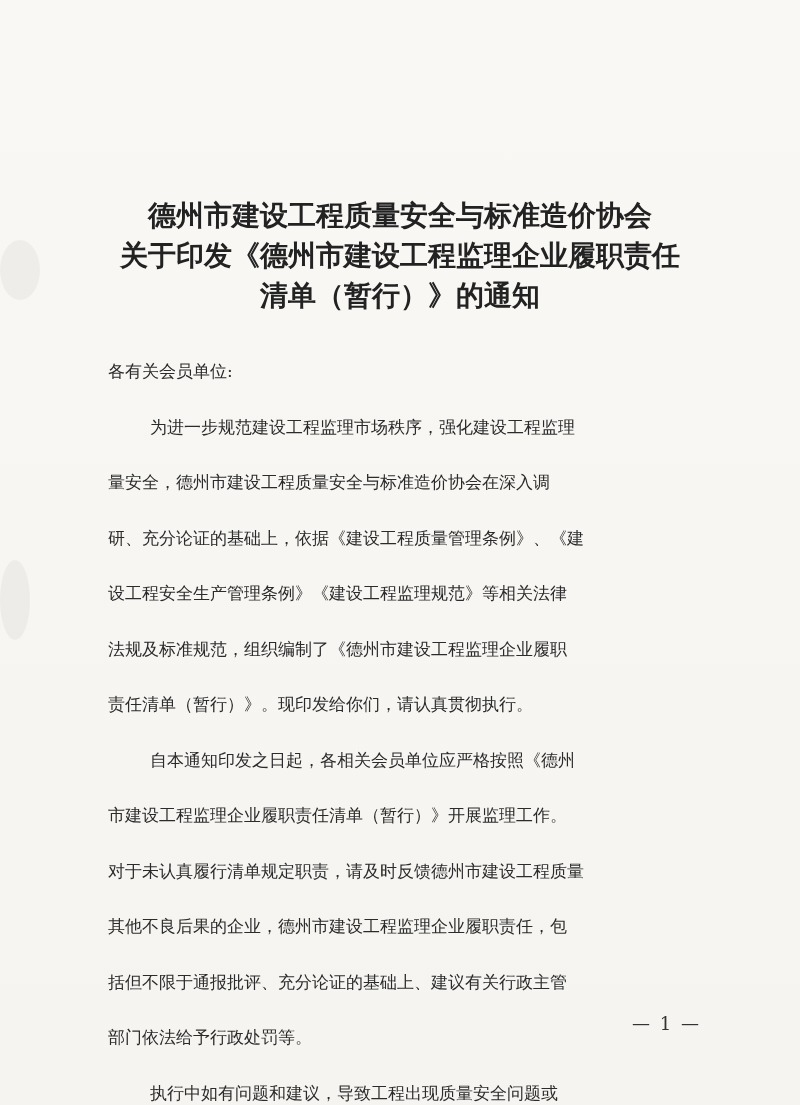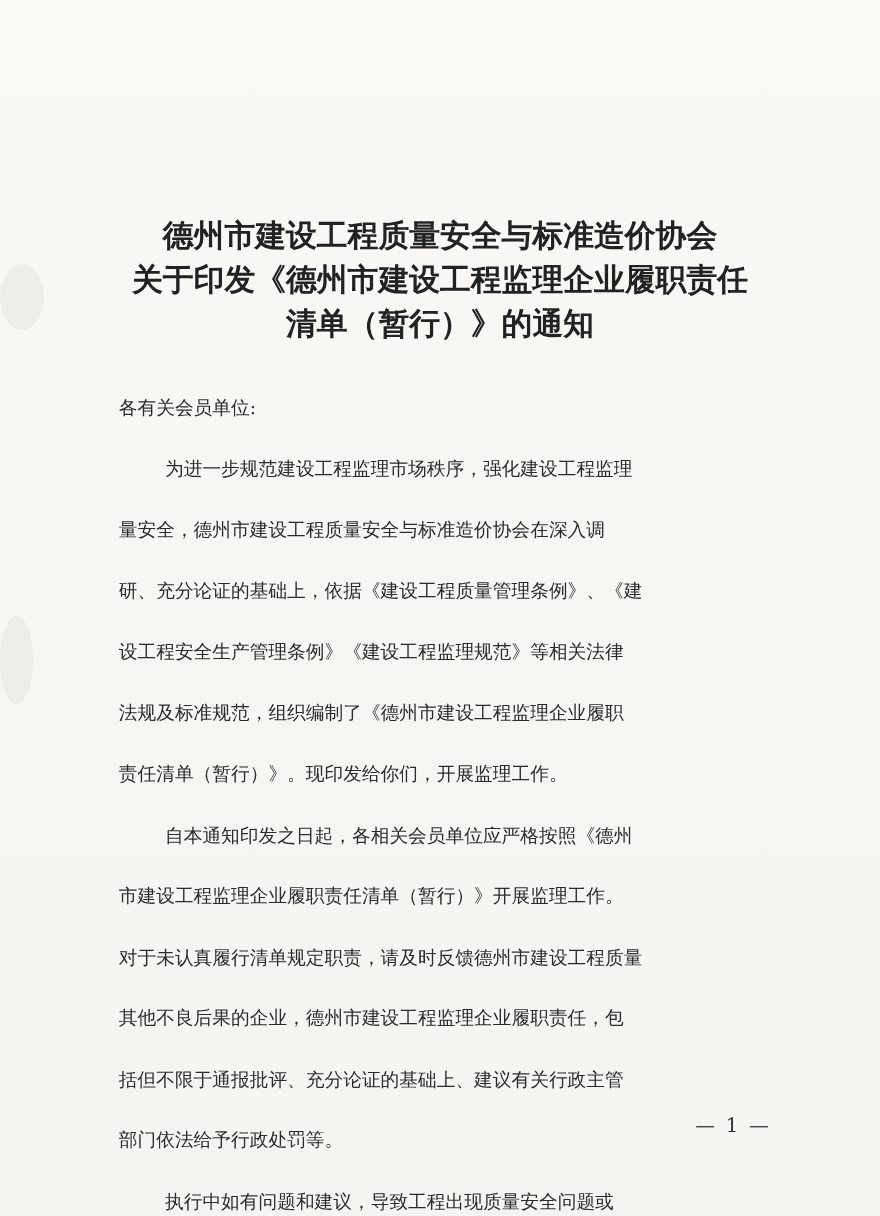--- a/index.html
+++ b/index.html
@@ -19,21 +19,21 @@
       position: absolute;
       inset: 0;
       background: linear-gradient(180deg, #f9f8f5 0%, #f5f4f1 100%);
     }
     .title-block {
       position: absolute;
       left: 100px;
       top: 196px;
       width: 600px;
       text-align: center;
-      font-family: Liberation Serif, serif;
+      font-family: Liberation Sans, sans-serif;
       font-weight: bold;
       font-size: 28px;
       line-height: 40px;
       color: #222;
     }
     .title-line {
       display: block;
       white-space: nowrap;
     }
     .body-block {
@@ -94,21 +94,21 @@
 
   <div class="body-block">
     <span class="salutation">各有关会员单位:</span>
 
     <div class="para">
       <span class="line indent">为进一步规范建设工程监理市场秩序，强化建设工程监理</span>
       <span class="line">量安全，德州市建设工程质量安全与标准造价协会在深入调</span>
       <span class="line">研、充分论证的基础上，依据《建设工程质量管理条例》、《建</span>
       <span class="line">设工程安全生产管理条例》《建设工程监理规范》等相关法律</span>
       <span class="line">法规及标准规范，组织编制了《德州市建设工程监理企业履职</span>
-      <span class="line">责任清单（暂行）》。现印发给你们，开展监理工作。</span>
+      <span class="line">责任清单（暂行）》。现印发给你们，请认真贯彻执行。</span>
     </div>
 
     <div class="para">
       <span class="line indent">自本通知印发之日起，各相关会员单位应严格按照《德州</span>
       <span class="line">市建设工程监理企业履职责任清单（暂行）》开展监理工作。</span>
       <span class="line">对于未认真履行清单规定职责，请及时反馈德州市建设工程质量</span>
       <span class="line">其他不良后果的企业，德州市建设工程监理企业履职责任，包</span>
       <span class="line">括但不限于通报批评、充分论证的基础上、建议有关行政主管</span>
       <span class="line">部门依法给予行政处罚等。</span>
     </div>

